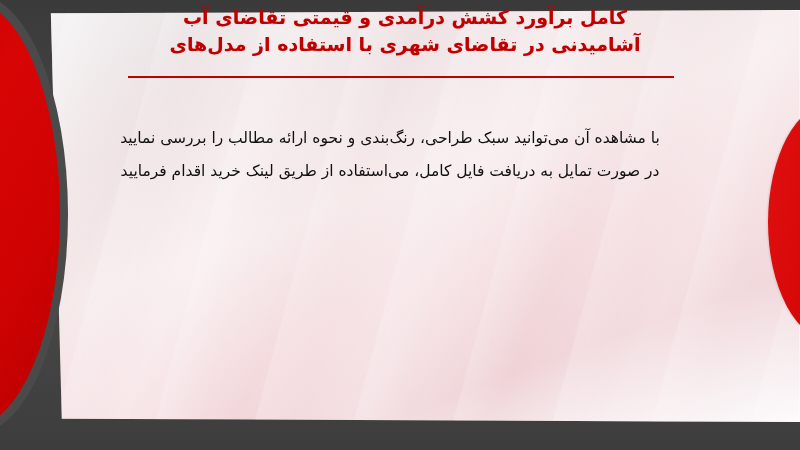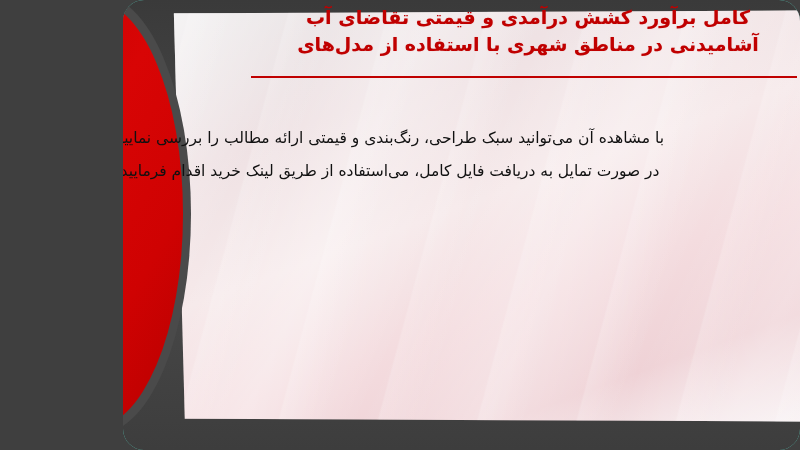--- a/index.html
+++ b/index.html
@@ -9,25 +9,24 @@
   }
   body {
     width: 800px;
     height: 450px;
     overflow: hidden;
     font-family: "DejaVu Sans", "Liberation Sans", sans-serif;
   }
 
   .slide {
     position: relative;
-    width: 677px;
+    width: 800px;
     height: 450px;
     overflow: hidden;
     background: #5eead4;
-    border-radius: 21px;
   }
 
   
   .frame-dark {
     position: absolute;
     inset: 0;
     background: linear-gradient(180deg, #3a3a3a 0%, #4c4c4c 50%, #3d3d3d 100%);
   }
 
   
@@ -154,23 +153,23 @@
     <div class="streaks"></div>
   </div>
 
   <div class="left-lens-outline"></div>
   <div class="left-lens"></div>
 
   <div class="right-circle"></div>
 
   <div class="title-block">
     <div class="title-line">کامل برآورد کشش درآمدی و قیمتی تقاضای آب</div>
-    <div class="title-line">آشامیدنی در مناطق شهری با استفاده از مدل‌های</div>
+    <div class="title-line">آشامیدنی در تقاضای شهری با استفاده از مدل‌های</div>
   </div>
 
   <div class="title-rule"></div>
 
   <div class="body-block">
-    <div class="body-line">با مشاهده آن می‌توانید سبک طراحی، رنگ‌بندی و قیمتی ارائه مطالب را بررسی نمایید</div>
+    <div class="body-line">با مشاهده آن می‌توانید سبک طراحی، رنگ‌بندی و نحوه ارائه مطالب را بررسی نمایید</div>
     <div class="body-line">در صورت تمایل به دریافت فایل کامل، می‌استفاده از طریق لینک خرید اقدام فرمایید</div>
   </div>
 
 </div>
 
 </body></html>

